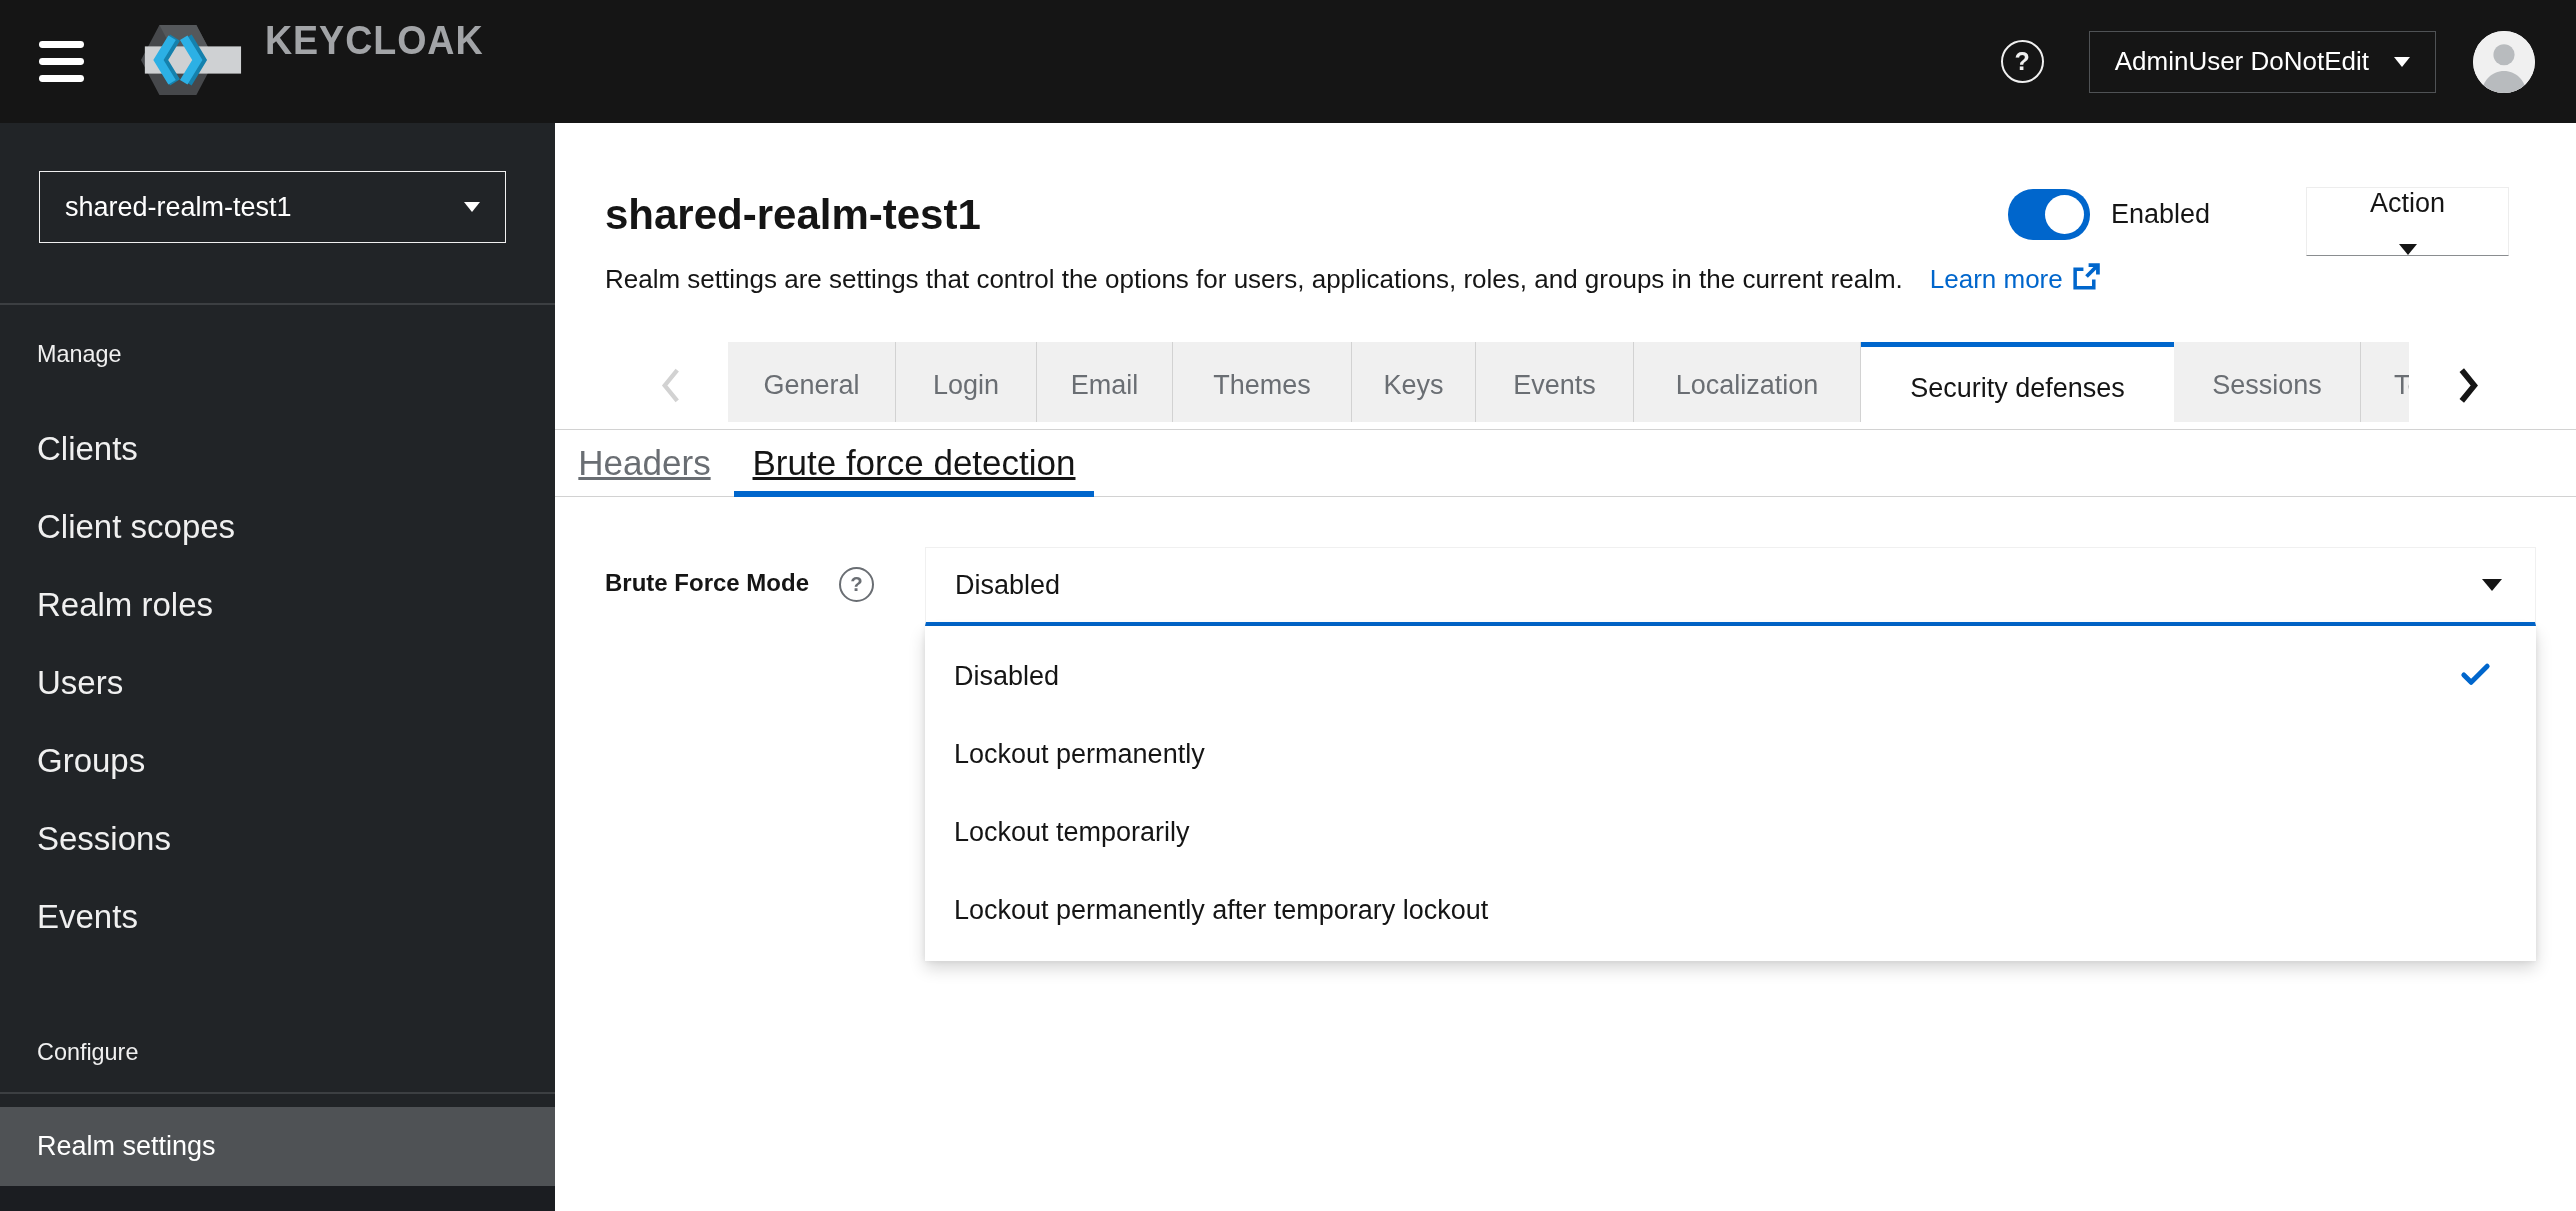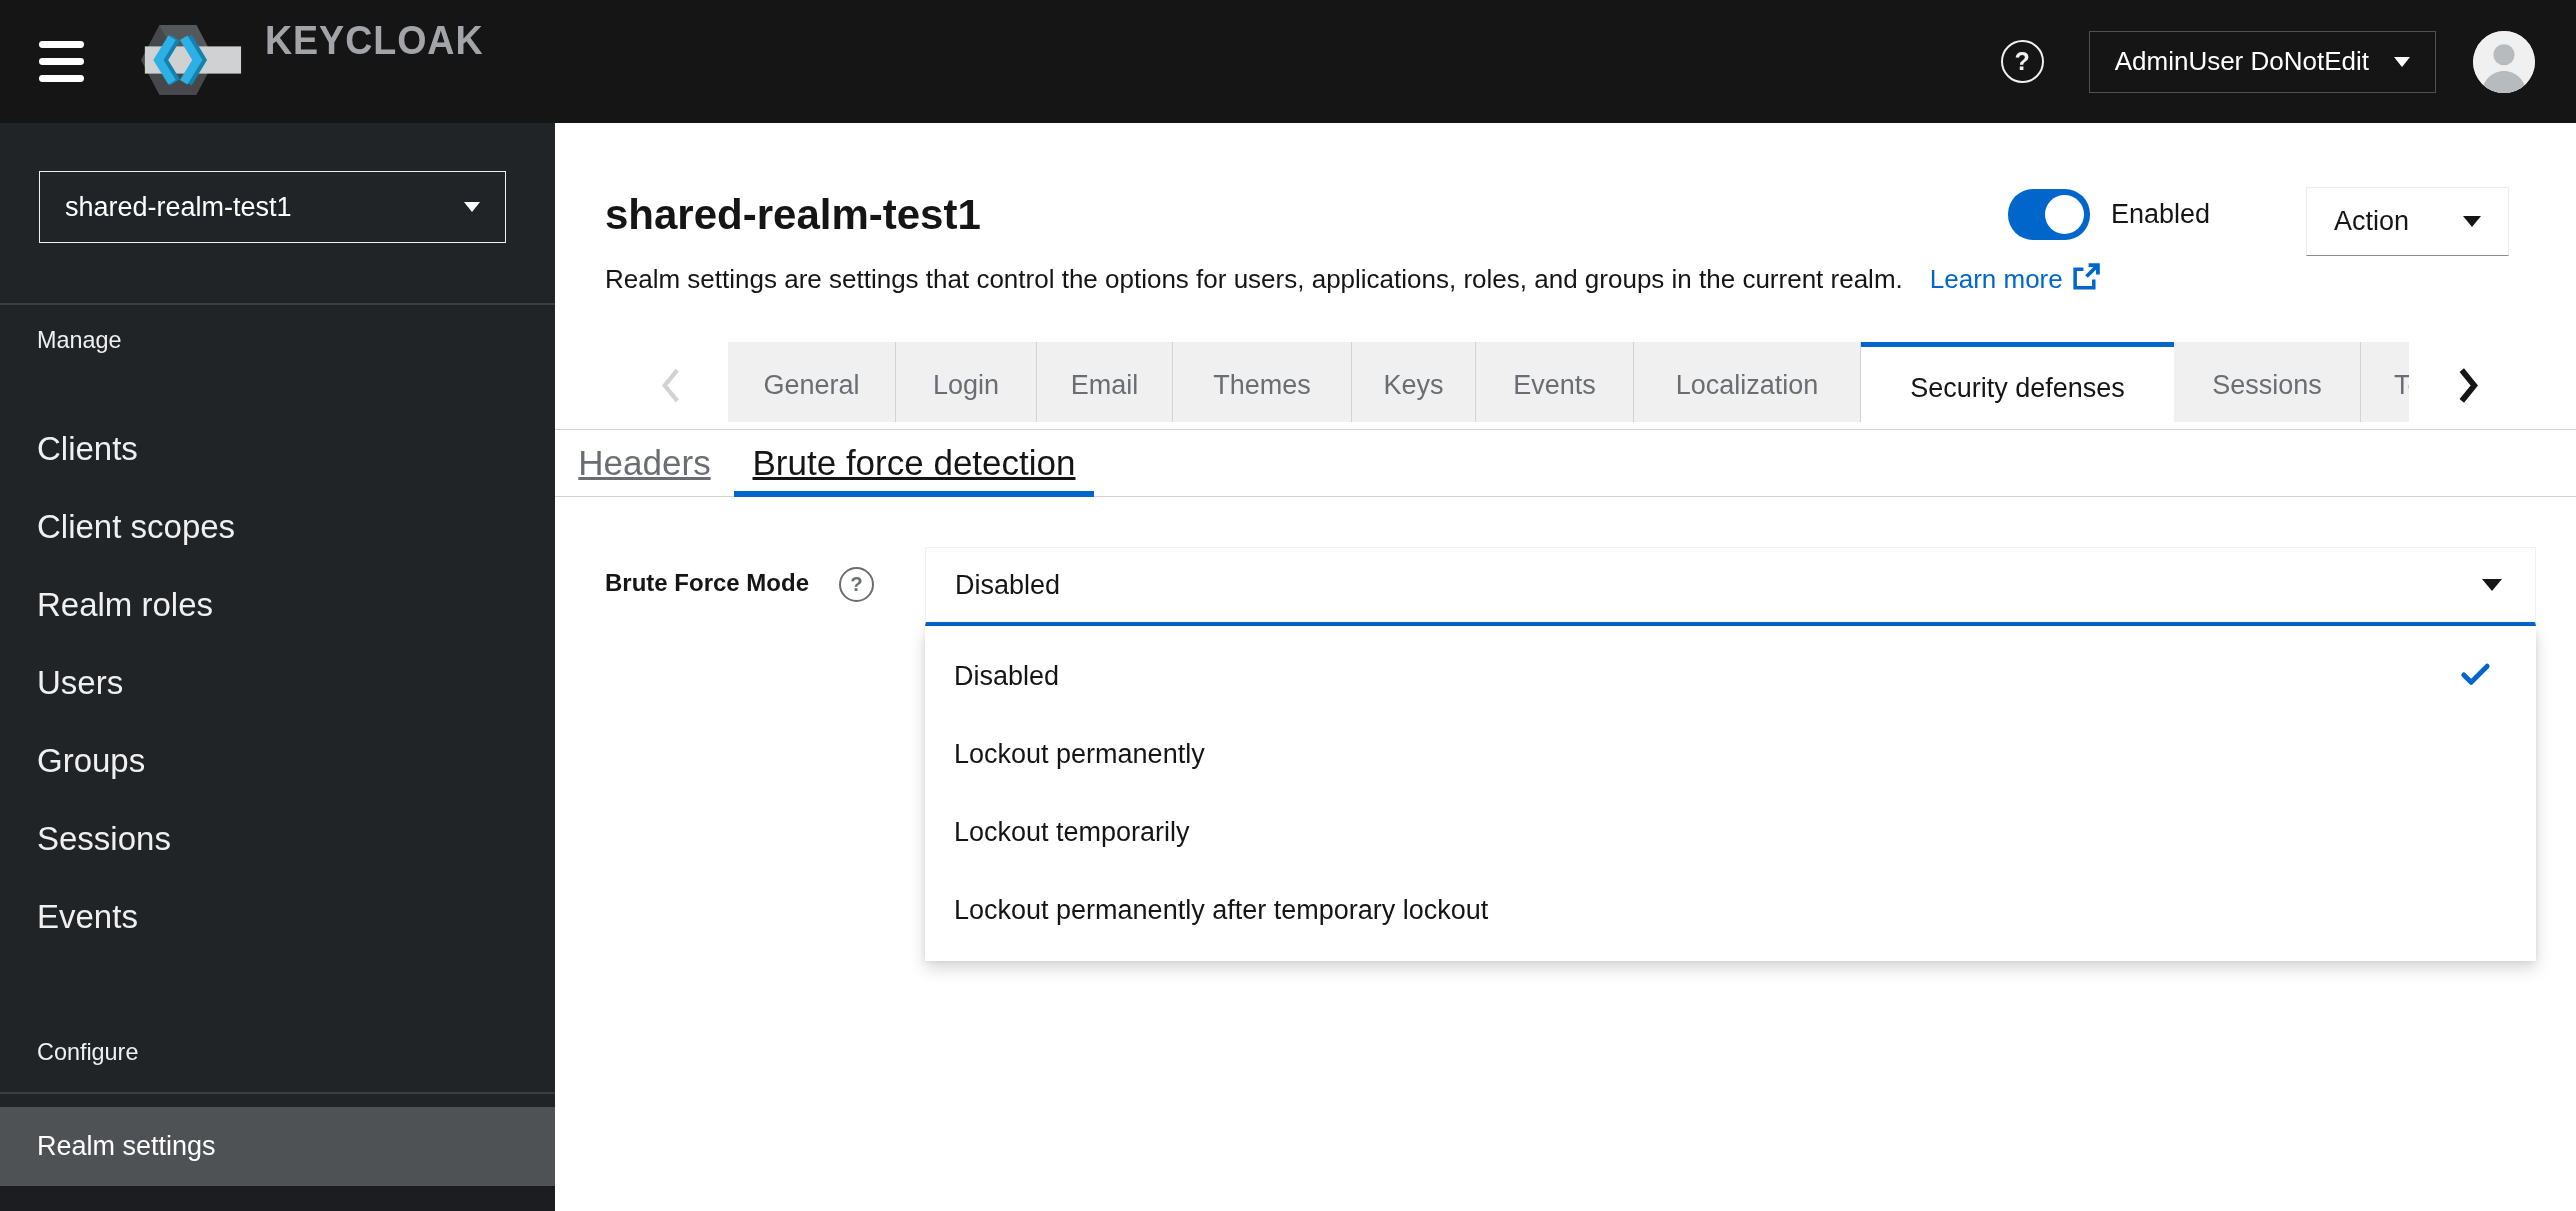--- a/index.html
+++ b/index.html
@@ -53,21 +53,21 @@
   .learn-more{color:var(--accent);text-decoration:none;margin-left:27px;cursor:pointer;}
   .ext-icon{display:inline-block;vertical-align:-3.9px;margin-left:7.8px;}
 
   .switch{position:absolute;left:1453px;top:66px;width:82px;height:51px;border-radius:25px;
     background:var(--accent);cursor:pointer;}
   .switch .knob{position:absolute;right:5.8px;top:5.8px;width:39px;height:39px;border-radius:50%;background:#fff;}
   .switch-label{position:absolute;left:1556px;top:76px;font-size:27px;color:var(--text);}
   .action-btn{position:absolute;left:1751px;top:64px;width:203px;height:69px;background:#fff;
     border:1.9px solid var(--border_light);border-bottom:1.9px solid var(--border_dark);
     display:flex;align-items:center;justify-content:space-between;padding:0 27px;font-size:27px;
-    color:var(--text);cursor:pointer;}
+    color:var(--text);cursor:pointer;flex-direction:column;}
   .action-btn .caret{width:0;height:0;border-left:9.7px solid transparent;border-right:9.7px solid transparent;
     border-top:11.7px solid var(--text);}
 
   
   .tabstrip{position:absolute;left:0;right:0;top:219px;height:88px;border-bottom:1.9px solid var(--tab_border);background:#fff;}
   .tab-scroll{position:absolute;top:0;height:86px;width:58px;display:flex;align-items:center;
     justify-content:center;cursor:pointer;}
   .tab-scroll.left{left:86px;}
   .tab-scroll.right{left:1884px;}
   .tabs{position:absolute;left:173px;top:0;width:1681px;height:80px;display:flex;overflow:hidden;}
@@ -146,21 +146,21 @@
       </div>
     </div>
   </header>
 
   <nav class="sidebar">
     <div class="realm-select">
       <span class="val">shared-realm-test1</span>
       <span class="caret-down"></span>
     </div>
     <div class="sb-divider" style="top:180px;"></div>
-    <div class="sb-section-title" style="top:204px;">Manage</div>
+    <div class="sb-section-title" style="top:218px;">Manage</div>
     <div class="nav-list">
       <div class="nav-item">Clients</div>
       <div class="nav-item">Client scopes</div>
       <div class="nav-item">Realm roles</div>
       <div class="nav-item">Users</div>
       <div class="nav-item">Groups</div>
       <div class="nav-item">Sessions</div>
       <div class="nav-item">Events</div>
     </div>
     <div class="sb-section-title" style="top:916px;">Configure</div>

